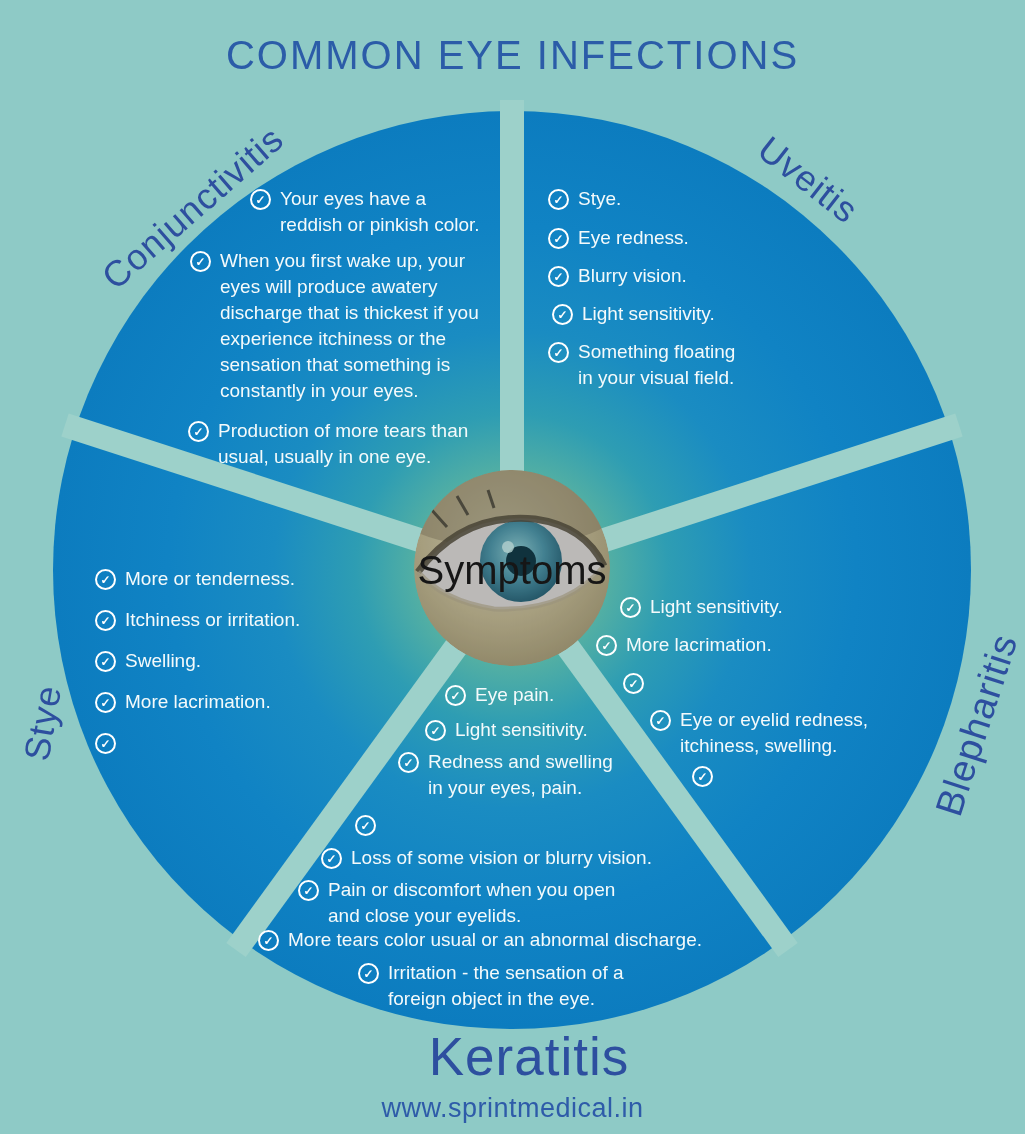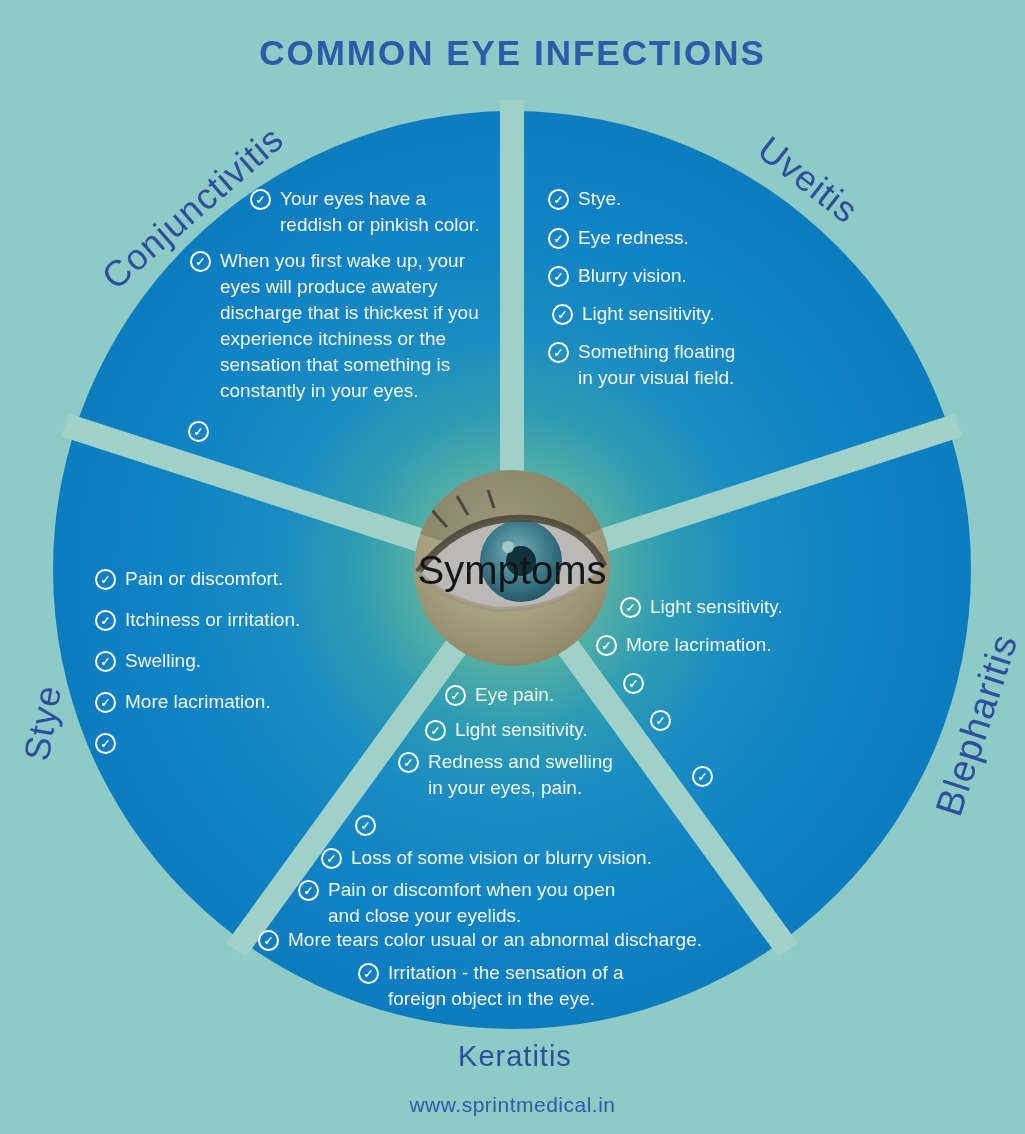--- a/index.html
+++ b/index.html
@@ -1,32 +1,32 @@
 <!DOCTYPE html>
 <html><head>
 <meta charset="utf-8">
 <style>
   html,body{margin:0;padding:0;background:#8ecac6;}
   .stage{position:relative;width:1025px;height:1134px;background:#8ecac6;overflow:hidden;
          font-family:"Liberation Sans",sans-serif;}
   .wheel{position:absolute;left:0;top:0;}
   .title{position:absolute;top:33px;left:0;right:0;text-align:center;
-         font-size:35px;font-weight:bold;letter-spacing:2px;color:#2b5ca8;}
+         font-size:40px;font-weight:normal;letter-spacing:2px;color:#2b5ca8;}
   .sector-label{position:absolute;transform:translate(-50%,-50%) rotate(var(--rot,0deg));
          color:#2d4f9f;font-size:36px;letter-spacing:1px;white-space:nowrap;}
   .item{position:absolute;display:flex;align-items:flex-start;gap:9px;
          color:#f4fafb;font-size:19px;line-height:1.37;}
   .item .chk{flex:0 0 auto;width:17px;height:17px;border:2px solid #ffffff;border-radius:50%;
          display:flex;align-items:center;justify-content:center;
          font-size:12px;line-height:1;color:#ffffff;margin-top:3px;font-weight:bold;}
   .item .txt{white-space:pre-line;}
   .item.nw .txt{white-space:nowrap;}
   .item.center .txt{}
   .footer{position:absolute;top:1093px;left:0;right:0;text-align:center;
-         font-size:21px;color:#2e5ba9;letter-spacing:0.5px;}
+         font-size:27px;color:#2e5ba9;letter-spacing:0.5px;}
 </style>
 </head>
 <body>
 
 <div class="stage">
 
   <svg class="wheel" width="1025" height="1134" viewBox="0 0 1025 1134">
     <defs>
       <radialGradient id="wheelGrad" cx="50%" cy="50%" r="50%">
         <stop offset="0%" stop-color="#8fc8a5"></stop>
@@ -76,39 +76,41 @@
       </g>
       <text x="512" y="584" text-anchor="middle" font-size="40" fill="#161616" font-family="Liberation Sans, sans-serif">Symptoms</text>
     </g>
   </svg>
 
   <div class="title">COMMON EYE INFECTIONS</div>
 
   <div class="sector-label" style="left:193px;top:208px;--rot:-41deg">Conjunctivitis</div>
   <div class="sector-label" style="left:808px;top:180px;--rot:38deg">Uveitis</div>
   <div class="sector-label" style="left:977px;top:725px;--rot:-72deg;font-size:38px">Blepharitis</div>
-  <div class="sector-label" style="left:515px;top:1056px;font-size:29px">Keratitis</div>
+  <div class="sector-label" style="left:529px;top:1056px;font-size:53px">Keratitis</div>
   <div class="sector-label" style="left:43px;top:723px;--rot:-80deg">Stye</div>
 
   <div class="item" style="left:250px;top:186px">
     <span class="chk">✓</span>
     <span class="txt">Your eyes have a
 reddish or pinkish color.</span>
     </div>
   <div class="item" style="left:190px;top:248px">
     <span class="chk">✓</span>
     <span class="txt">When you first wake up, your
 eyes will produce awatery
 discharge that is thickest if you
 experience itchiness or the
 sensation that something is
 constantly in your eyes.</span>
     </div>
   <div class="item" style="left:188px;top:418px">
     <span class="chk">✓</span>
+    <span class="txt">Production of more tears than
+usual, usually in one eye.</span>
     </div>
 
   <div class="item nw" style="left:548px;top:186px">
     <span class="chk">✓</span>
     <span class="txt">Stye.</span>
     </div>
   <div class="item nw" style="left:548px;top:225px">
     <span class="chk">✓</span>
     <span class="txt">Eye redness.</span>
     </div>
@@ -121,21 +123,21 @@
     <span class="txt">Light sensitivity.</span>
     </div>
   <div class="item" style="left:548px;top:339px">
     <span class="chk">✓</span>
     <span class="txt">Something floating
 in your visual field.</span>
     </div>
 
   <div class="item nw" style="left:95px;top:566px">
     <span class="chk">✓</span>
-    <span class="txt">Pain or discomfort.</span>
+    <span class="txt">More or tenderness.</span>
     </div>
   <div class="item nw" style="left:95px;top:607px">
     <span class="chk">✓</span>
     <span class="txt">Itchiness or irritation.</span>
     </div>
   <div class="item nw" style="left:95px;top:648px">
     <span class="chk">✓</span>
     <span class="txt">Swelling.</span>
     </div>
   <div class="item nw" style="left:95px;top:689px">
@@ -152,20 +154,22 @@
     </div>
   <div class="item nw" style="left:596px;top:632px">
     <span class="chk">✓</span>
     <span class="txt">More lacrimation.</span>
     </div>
   <div class="item nw" style="left:623px;top:670px">
     <span class="chk">✓</span>
     </div>
   <div class="item" style="left:650px;top:707px">
     <span class="chk">✓</span>
+    <span class="txt">Eye or eyelid redness,
+itchiness, swelling.</span>
     </div>
   <div class="item" style="left:692px;top:763px">
     <span class="chk">✓</span>
     </div>
 
   <div class="item nw" style="left:445px;top:682px">
     <span class="chk">✓</span>
     <span class="txt">Eye pain.</span>
     </div>
   <div class="item nw" style="left:425px;top:717px">

